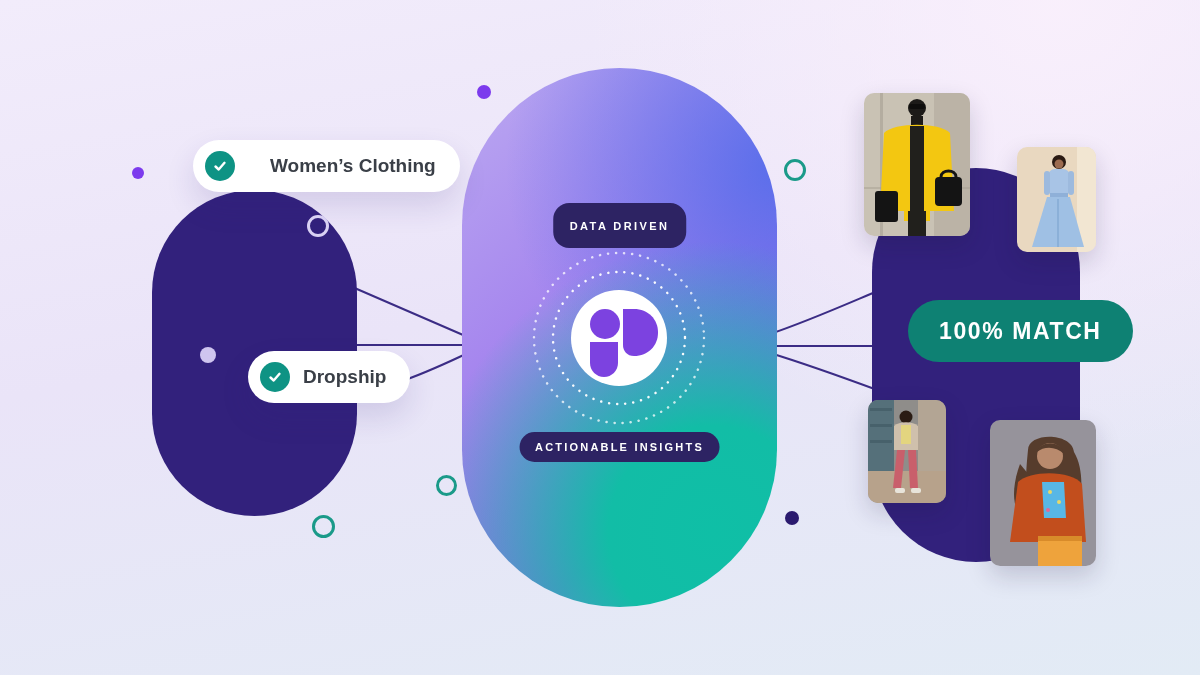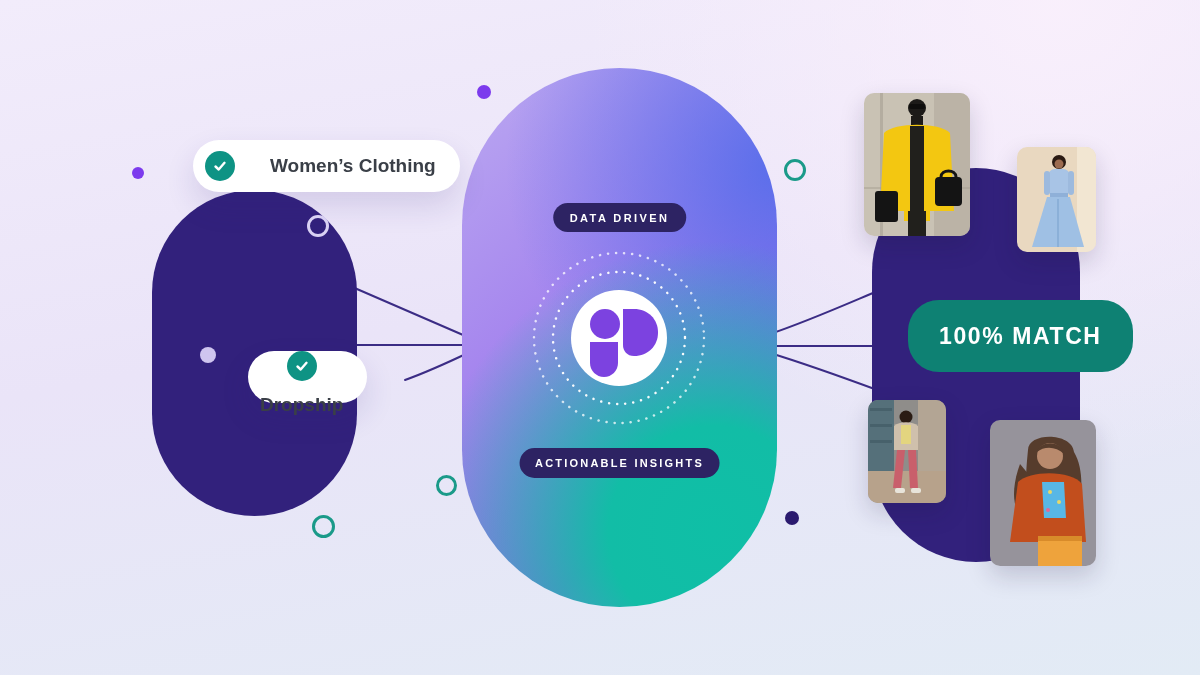--- a/index.html
+++ b/index.html
@@ -11,33 +11,33 @@
   .capsule{position:absolute;}
   .capsule.left{left:152px;top:190px;width:205px;height:326px;border-radius:103px;background:#32217c;}
   .capsule.center{left:462px;top:68px;width:315px;height:539px;border-radius:158px;
     background:
       radial-gradient(circle at 80% 86%, #0fbfa6 0%, #12bda6 20%, rgba(18,189,166,0) 55%),
       radial-gradient(circle at 100% 18%, rgba(73,106,234,.8) 0%, rgba(73,106,234,0) 50%),
       linear-gradient(140deg,#bba9f1 0%,#a585ee 40%,#8f64e9 75%,#9f7eed 100%);}
   .capsule.right{left:872px;top:168px;width:208px;height:394px;border-radius:104px;background:#32217c;}
   .badge{position:absolute;left:50%;transform:translateX(-50%);background:#2d2363;color:#ffffff;
     font-weight:700;border-radius:16px;display:flex;align-items:center;white-space:nowrap;}
-  .badge.top{top:135px;height:29px;font-size:11px;letter-spacing:2.4px;padding:0 17px;}
-  .badge.bottom{top:380px;height:30px;font-size:11px;letter-spacing:2.2px;padding:0 16px;}
+  .badge.top{top:135px;height:29px;font-size:11px;letter-spacing:2.4px;padding:8px 17px;}
+  .badge.bottom{top:364px;height:30px;font-size:11px;letter-spacing:2.2px;padding:0 16px;}
   .logo-wrap{position:absolute;left:57px;top:170px;width:200px;height:200px;}
   .chip{position:absolute;display:flex;align-items:center;gap:13px;background:#ffffff;border-radius:28px;
     padding:0 24px 0 12px;color:#3a3f47;font-weight:600;font-size:19px;
     box-shadow:0 14px 30px rgba(50,33,124,.14);}
   .check{width:30px;height:30px;border-radius:50%;background:#0e9384;display:flex;
     align-items:center;justify-content:center;flex:0 0 auto;}
   .chip1{left:193px;top:140px;height:52px;gap:35px;}
   .chip2{left:57px;top:250px;height:54px;}
-  .chip3{left:248px;top:351px;height:52px;flex-direction:column;}
+  .chip3{left:248px;top:351px;height:52px;}
   .chip4{left:76px;top:450px;height:54px;}
-  .match-pill{position:absolute;left:908px;top:300px;height:72px;border-radius:31px;background:#0e8173;
+  .match-pill{position:absolute;left:908px;top:300px;height:62px;border-radius:31px;background:#0e8173;
     color:#ffffff;font-size:23px;font-weight:700;letter-spacing:1.6px;padding:0 31px;
     display:flex;align-items:center;white-space:nowrap;}
   .photo{position:absolute;border-radius:10px;overflow:hidden;box-shadow:0 10px 24px rgba(30,20,60,.18);}
   .photo svg{display:block;width:100%;height:100%;}
   .p1{left:864px;top:93px;width:106px;height:143px;}
   .p2{left:1017px;top:147px;width:79px;height:105px;}
   .p3{left:868px;top:400px;width:78px;height:103px;}
   .p4{left:990px;top:420px;width:106px;height:146px;}
   .dot{position:absolute;border-radius:50%;}
   .d1{left:132px;top:167px;width:12px;height:12px;background:#7c3aed;}

